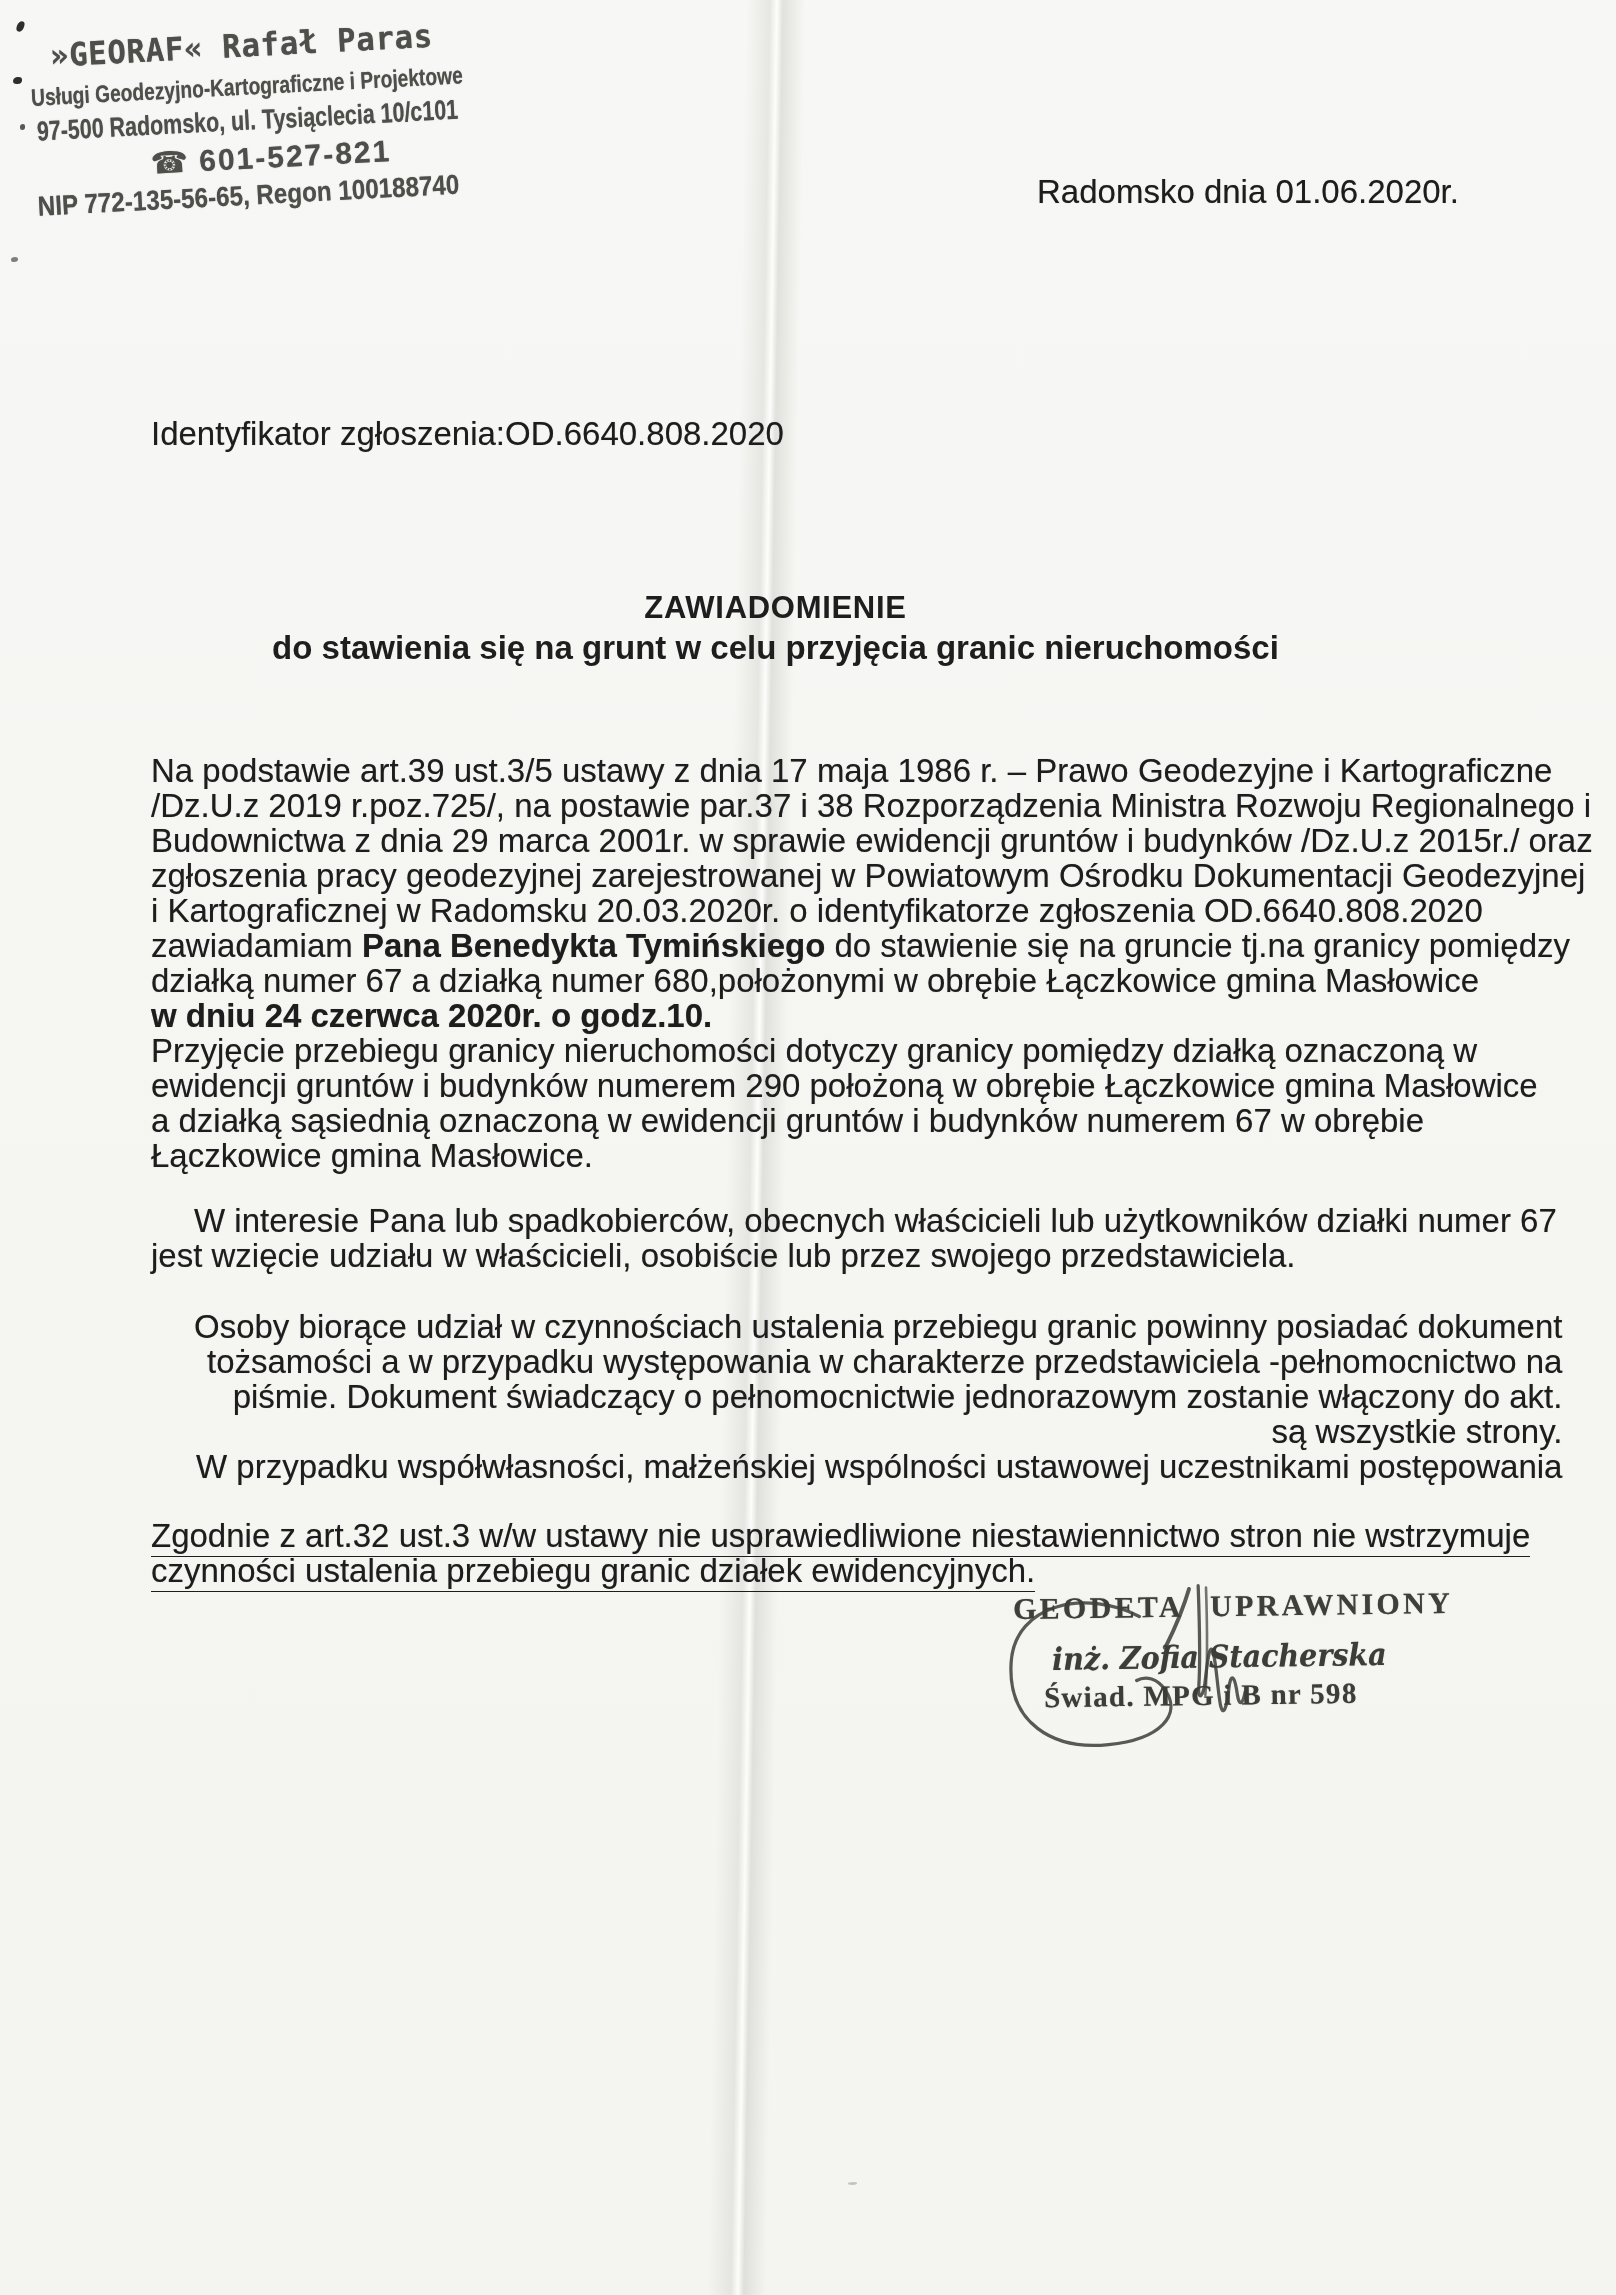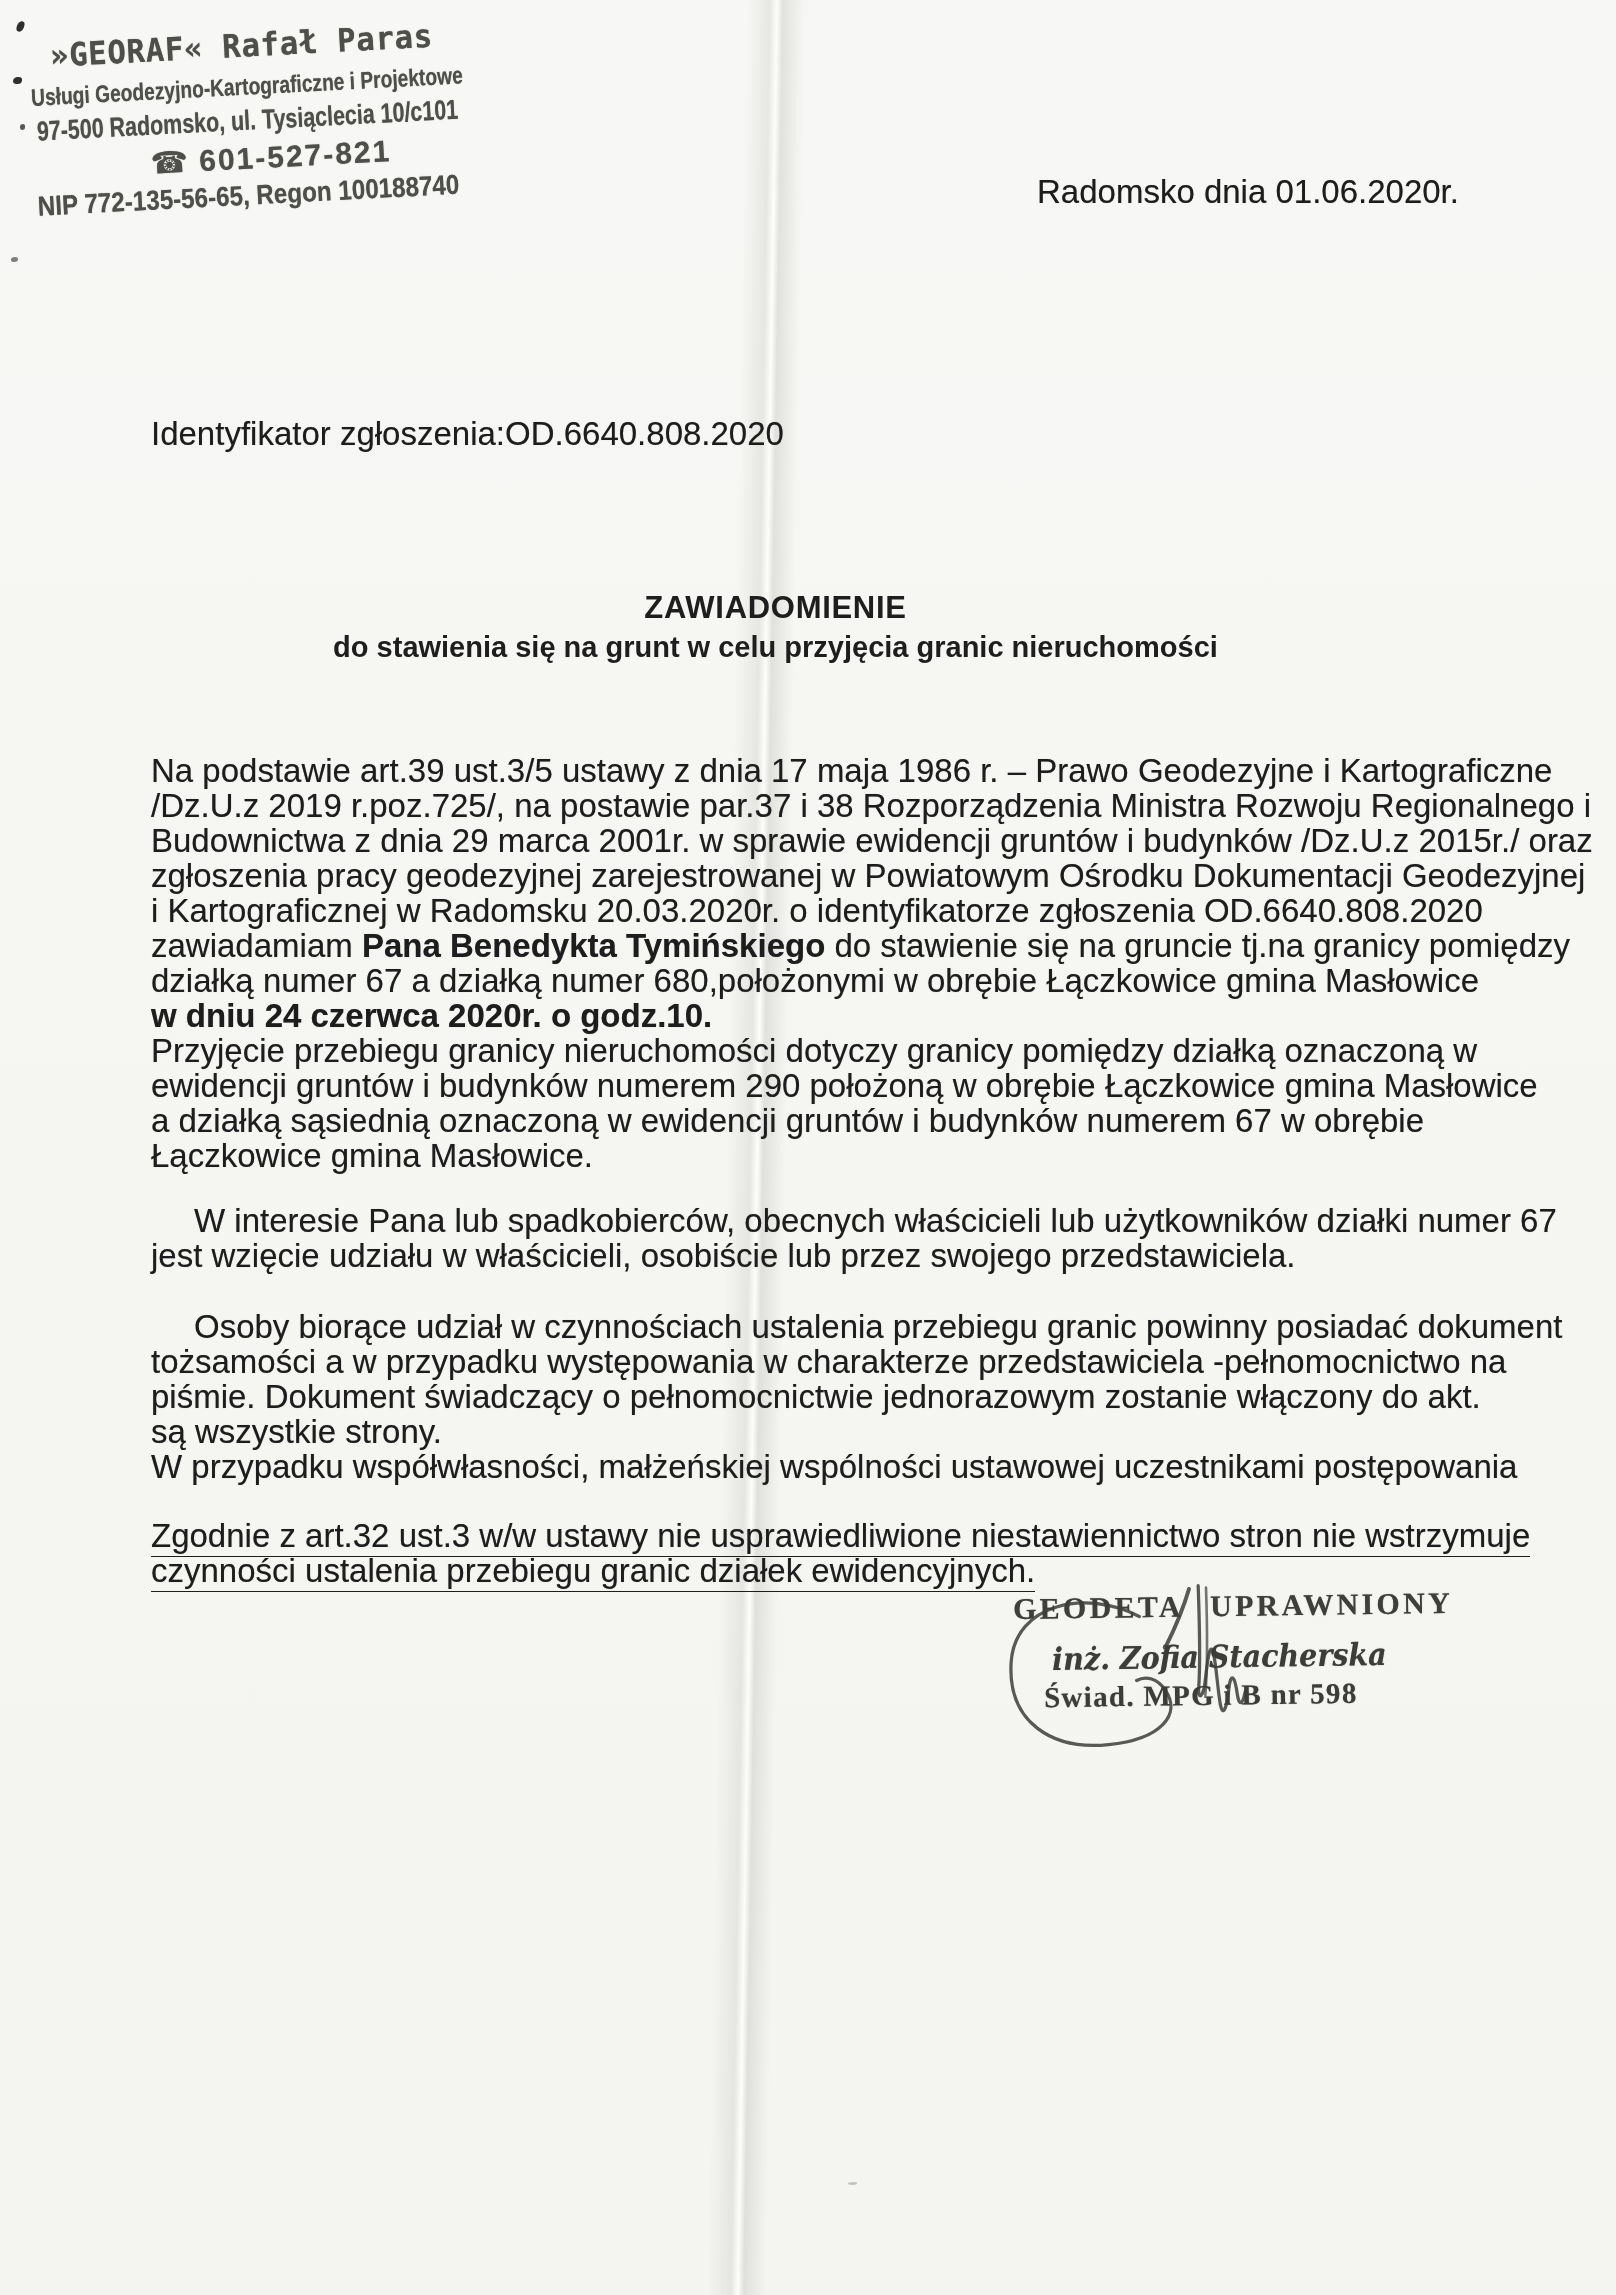--- a/index.html
+++ b/index.html
@@ -45,28 +45,28 @@
   .stamp .l5{ font-weight:700; font-size:27.5px; margin-top:3.9px; margin-left:1.3px; transform:scaleX(.88); }
   
   .typed{ font-size:33px; line-height:35px; color:#1d1d1d;
           text-shadow:0 0 0.7px rgba(20,20,20,.45);margin-top:25px; }
   .nowrap{ white-space:nowrap; }
   .date-line{ position:absolute; left:1037px; top:149px; }
   .ident-line{ position:absolute; left:151px; top:391px; }
   
   .title-block{ position:absolute; left:0; top:589px; width:1551px; text-align:center; }
   .title-block .h1{ font-size:31px; font-weight:700; letter-spacing:0.7px; line-height:37px; }
-  .title-block .h2{ font-size:29px; font-weight:700; line-height:37px; margin-top:2.6px; }
+  .title-block .h2{ font-size:33px; font-weight:700; line-height:37px; margin-top:2.6px; }
   
   .para{ position:absolute; left:151px; }
   .para .line{ height:35px; white-space:nowrap; }
   .indent{ padding-left:43px; }
   #para1{ top:728px; }
   #para2{ top:1178px; }
-  #para3{ top:1284px; }
+  #para3{ top:1284px;text-align:right; }
   #para4{ top:1493px; }
   b{ font-weight:700; }
   .ul span{
     text-decoration-thickness:1.6px; text-underline-offset:5.9px;
     border-bottom:1.6px solid #1d1d1d; padding-bottom:2px;
   }
   
   .sig{ position:absolute; left:0; top:0; width:1315px; height:2295px; pointer-events:none; }
   .sig-role{
     position:absolute; left:1013px; top:1589px;

